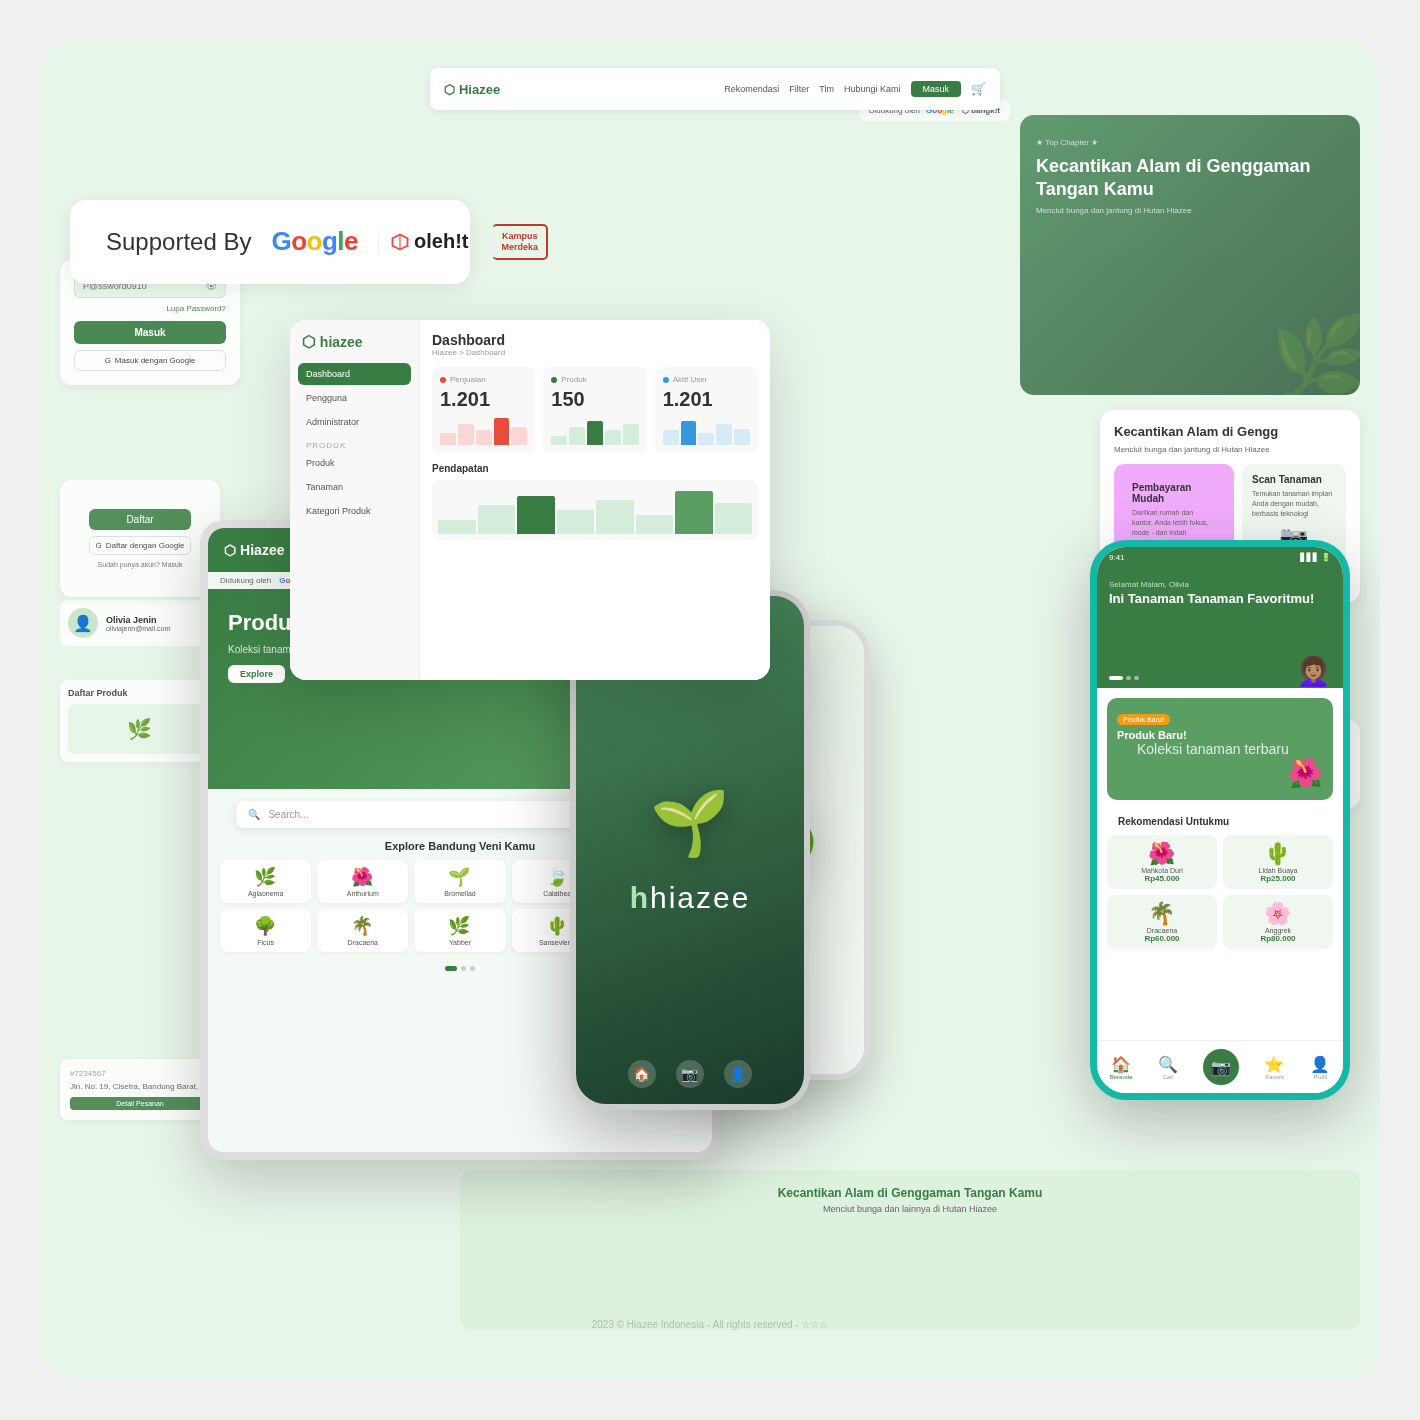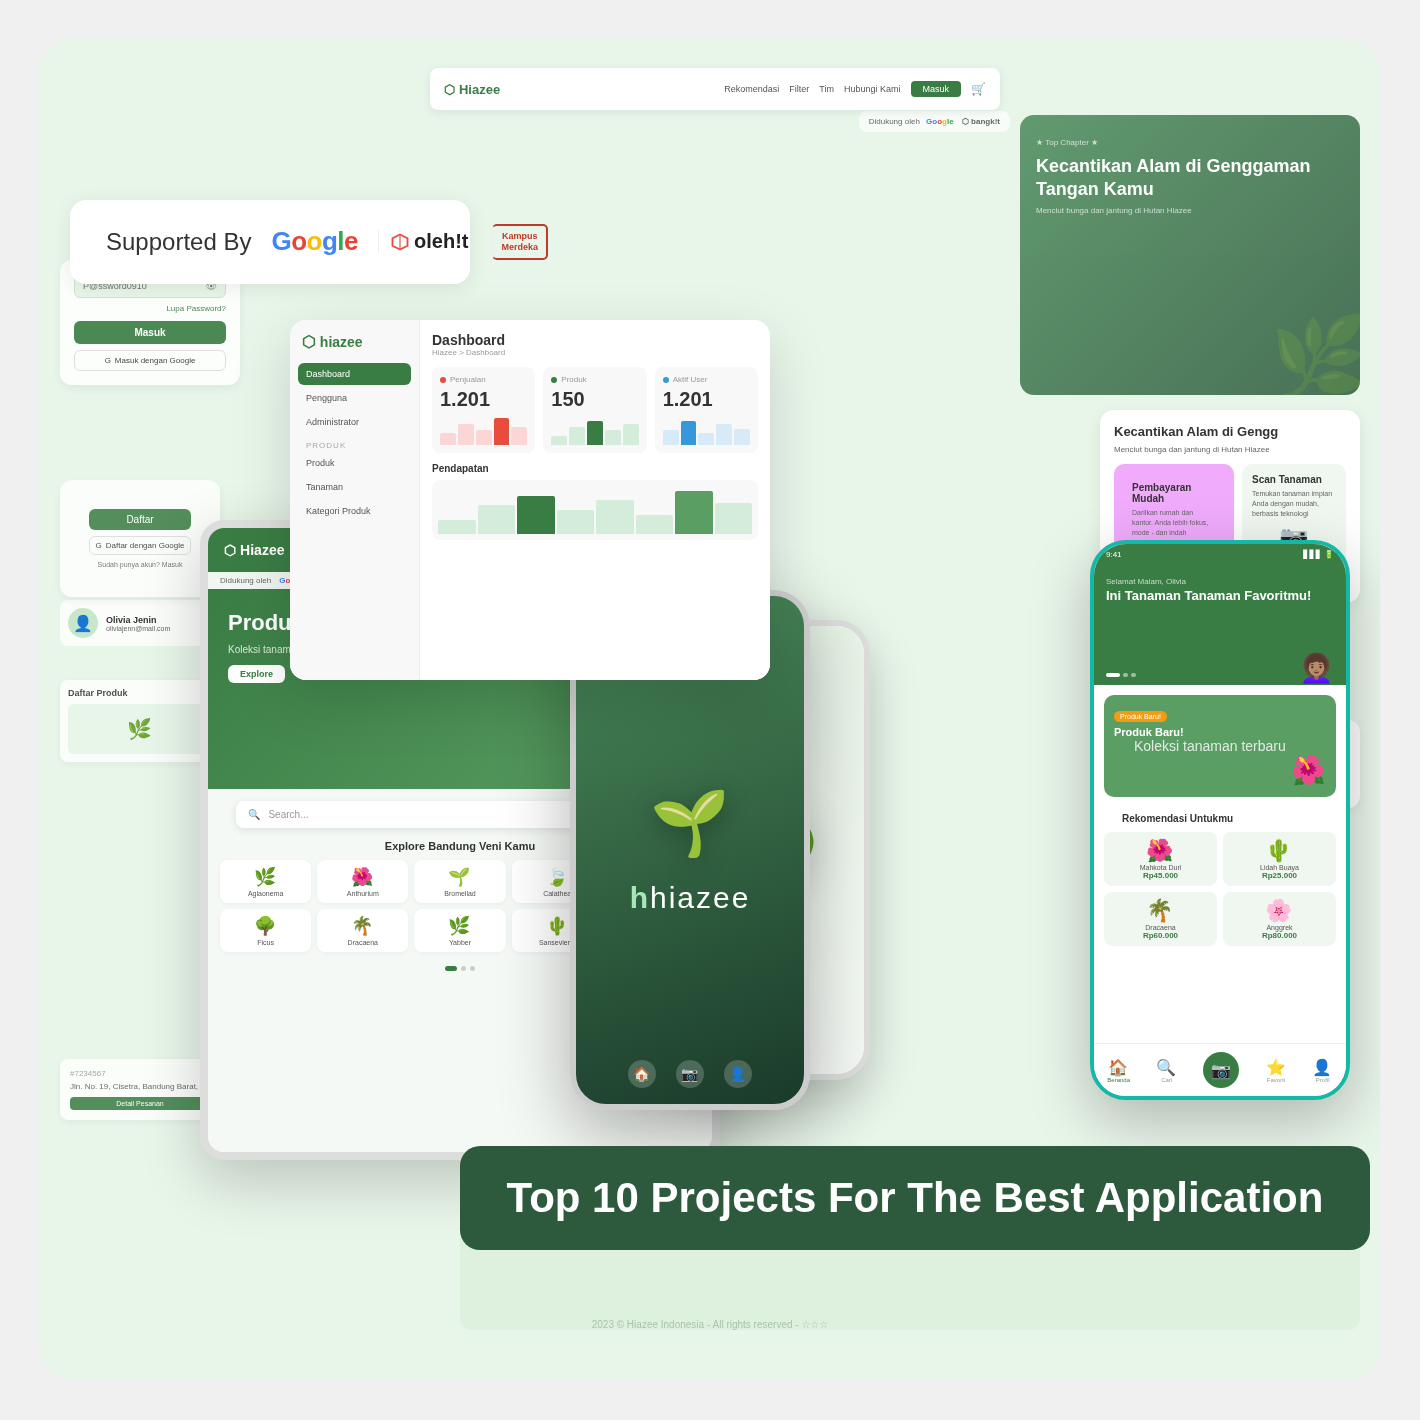--- a/index.html
+++ b/index.html
@@ -306,21 +306,21 @@
 
     
     .phone-app {
       position: absolute;
       right: 30px;
       bottom: 60px;
       width: 260px;
       height: 560px;
       background: white;
       border-radius: 36px;
-      border: 4px solid #14b8a6;
+      border: 7px solid #14b8a6;
       box-shadow: 0 20px 60px rgba(0,0,0,0.25);
       overflow: hidden;
       z-index: 9;
     }
 
     .app-header-green {
       background: #3a7d44;
       height: 120px;
       padding: 12px;
       position: relative;
@@ -359,21 +359,21 @@
     .promo-sub {
       font-size: 14px;
       opacity: 0.8;
       margin-left: 20px;
     }
 
     .section-label {
       font-size: 10px;
       font-weight: 700;
       color: #333;
-      padding: 6px 28px 4px;
+      padding: 6px 21px 4px;
     }
 
     .mini-grid {
       display: grid;
       grid-template-columns: repeat(2, 1fr);
       gap: 6px;
       padding: 4px 10px;
     }
 
     .mini-plant-card {
@@ -543,21 +543,21 @@
       <span style="font-size:13px; font-weight:700; color:#3a7d44;">⬡ Hiazee</span>
       <span style="flex:1"></span>
       <span style="font-size:9px; color:#555;">Rekomendasi</span>
       <span style="font-size:9px; color:#555;">Filter</span>
       <span style="font-size:9px; color:#555;">Tim</span>
       <span style="font-size:9px; color:#555;">Hubungi Kami</span>
       <span style="background:#3a7d44; color:white; font-size:9px; padding:3px 12px; border-radius:4px;">Masuk</span>
       <span style="font-size:12px;">🛒</span>
     </div>
 
-    <div style="position:absolute; top:71px; right:370px; background:rgba(255,255,255,0.7); border-radius:8px; padding:6px 10px; font-size:8px; color:#666;">
+    <div style="position:absolute; top:60px; right:370px; background:rgba(255,255,255,0.7); border-radius:8px; padding:6px 10px; font-size:8px; color:#666;">
       <span>Didukung oleh</span>
       <span style="color:#4285F4; font-weight:700; margin-left:4px;">Go</span><span style="color:#EA4335; font-weight:700;">o</span><span style="color:#FBBC05; font-weight:700;">g</span><span style="color:#34A853; font-weight:700;">le</span>
       <span style="margin-left:6px; font-weight:800;">⬡ bangk!t</span>
     </div>
 
     <div style="position:absolute; top:75px; right:20px; width:340px; height:280px; background:linear-gradient(135deg,#4a8a5a,#2d5a3d); border-radius:14px; overflow:hidden; opacity:0.85; z-index:3;">
       <div style="padding:16px; color:white;">
         <span style="font-size:8px; opacity:0.7;">★ Top Chapter ★</span>
         <div style="font-size:18px; font-weight:800; margin-top:6px; line-height:1.3;">Kecantikan Alam di Genggaman Tangan Kamu</div>
         <div style="font-size:8px; opacity:0.7; margin-top:4px;">Menciut bunga dan jantung di Hutan Hiazee</div>
@@ -937,17 +937,14 @@
         </div>
         <div style="text-align:center;">
           <div style="font-size:16px;">👤</div>
           <div style="font-size:6px; color:#999;">Profil</div>
         </div>
       </div>
     </div>
 
   </div>
 
-  <div class="bottom-banner">
-    <div class="bottom-banner-text">Top 10 Projects For The Best Application</div>
-  </div>
 
 </div>
 
 </body></html>

